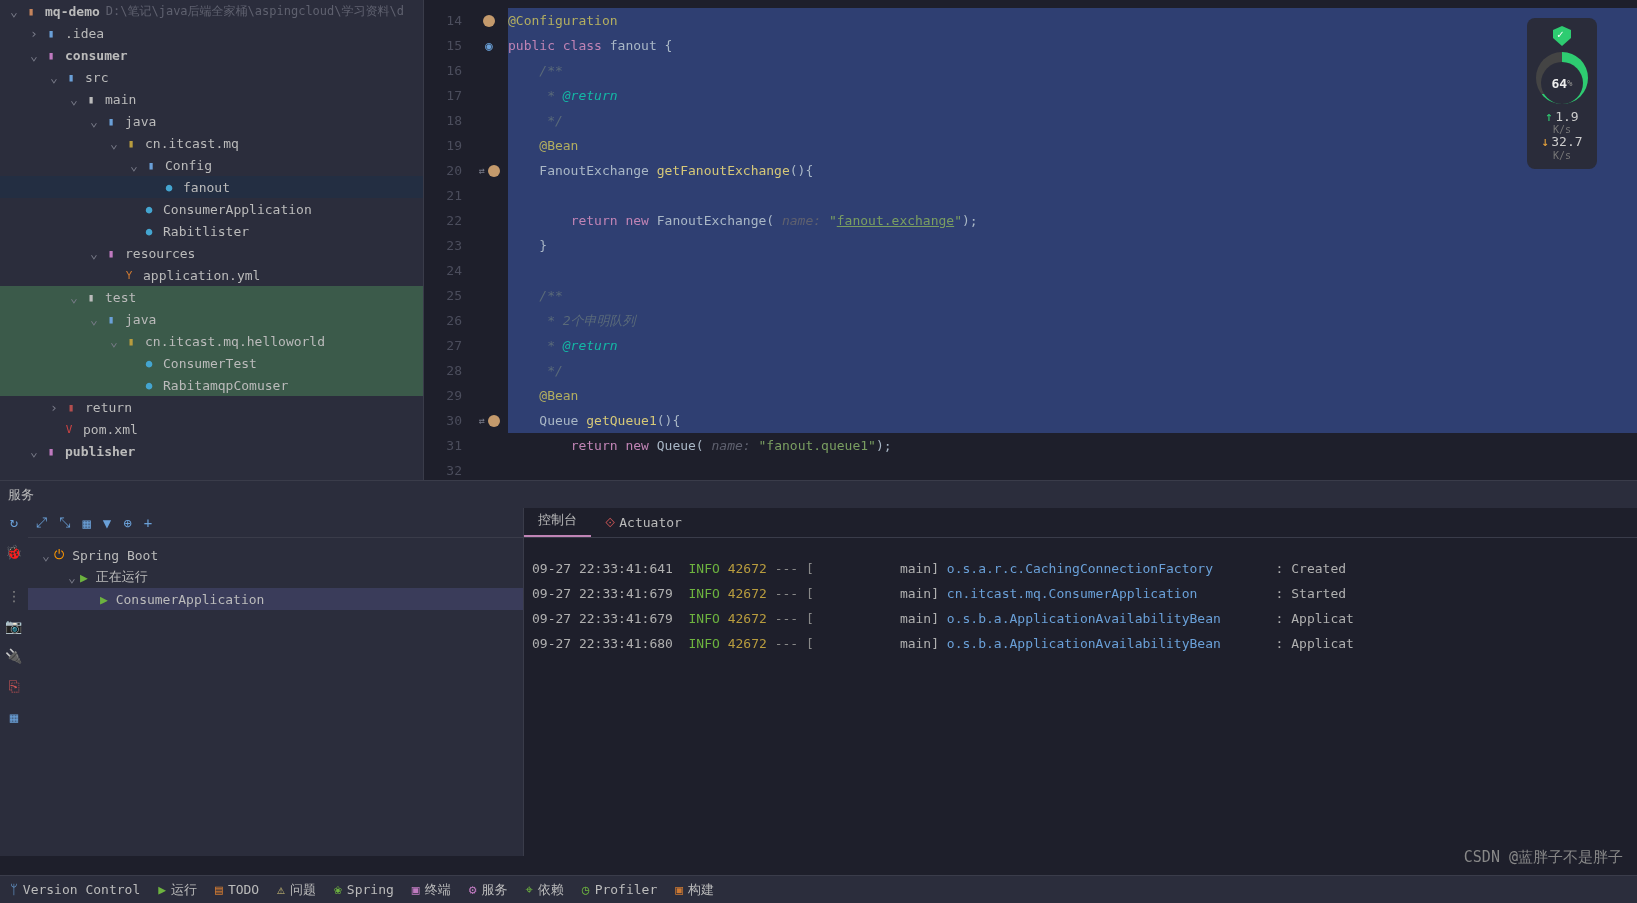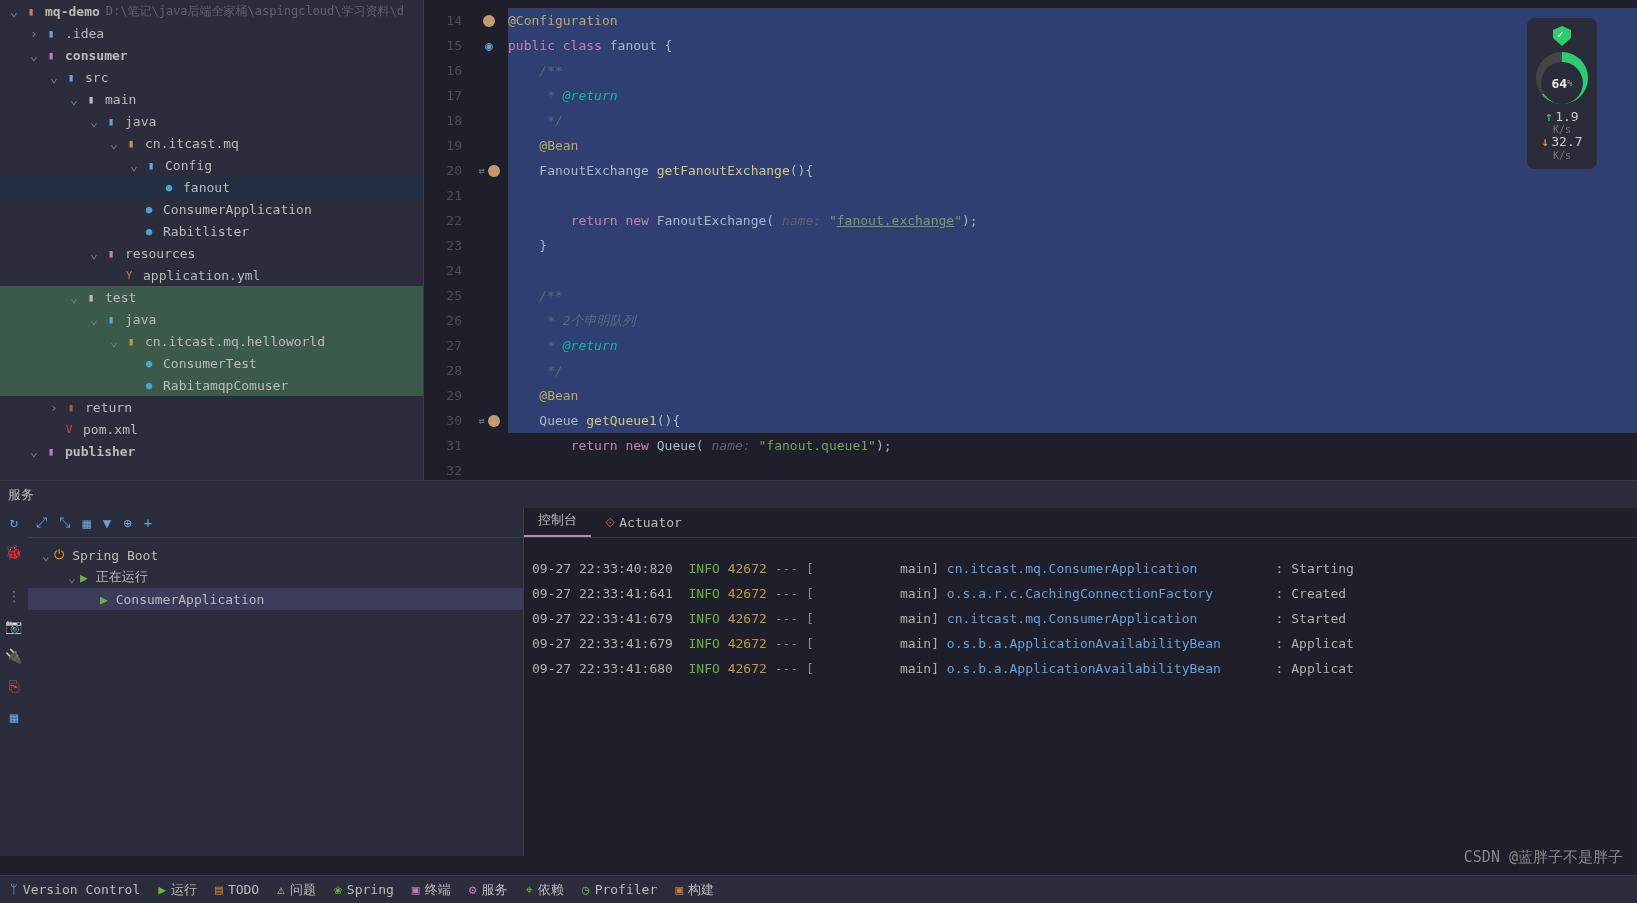--- a/index.html
+++ b/index.html
@@ -315,21 +315,20 @@
       </div>
     </div>
   </div>
 
   <div class="svc-right">
     <div class="svc-tabs">
       <div class="svc-tab active"><span>控制台</span></div>
       <div class="svc-tab"><span class="act-ico">⟐</span><span>Actuator</span></div>
     </div>
     <div class="console" id="console">
-        <div class="log-ln"><span class="log-time">09-27 22:33:40:820</span>  <span class="log-lvl">INFO</span> <span class="log-pid">42672</span> <span class="log-dash">--- [</span>           <span class="log-thr">main]</span> <span class="log-cls">cn.itcast.mq.ConsumerApplication      </span>    <span class="log-msg">: Starting</span></div>
         <div class="log-ln"><span class="log-time">09-27 22:33:41:641</span>  <span class="log-lvl">INFO</span> <span class="log-pid">42672</span> <span class="log-dash">--- [</span>           <span class="log-thr">main]</span> <span class="log-cls">o.s.a.r.c.CachingConnectionFactory    </span>    <span class="log-msg">: Created </span></div>
         <div class="log-ln"><span class="log-time">09-27 22:33:41:679</span>  <span class="log-lvl">INFO</span> <span class="log-pid">42672</span> <span class="log-dash">--- [</span>           <span class="log-thr">main]</span> <span class="log-cls">cn.itcast.mq.ConsumerApplication      </span>    <span class="log-msg">: Started </span></div>
         <div class="log-ln"><span class="log-time">09-27 22:33:41:679</span>  <span class="log-lvl">INFO</span> <span class="log-pid">42672</span> <span class="log-dash">--- [</span>           <span class="log-thr">main]</span> <span class="log-cls">o.s.b.a.ApplicationAvailabilityBean   </span>    <span class="log-msg">: Applicat</span></div>
         <div class="log-ln"><span class="log-time">09-27 22:33:41:680</span>  <span class="log-lvl">INFO</span> <span class="log-pid">42672</span> <span class="log-dash">--- [</span>           <span class="log-thr">main]</span> <span class="log-cls">o.s.b.a.ApplicationAvailabilityBean   </span>    <span class="log-msg">: Applicat</span></div>
       </div>
     <div class="scroll-thumb"></div>
   </div>
 </div>
 
 <div class="status">

